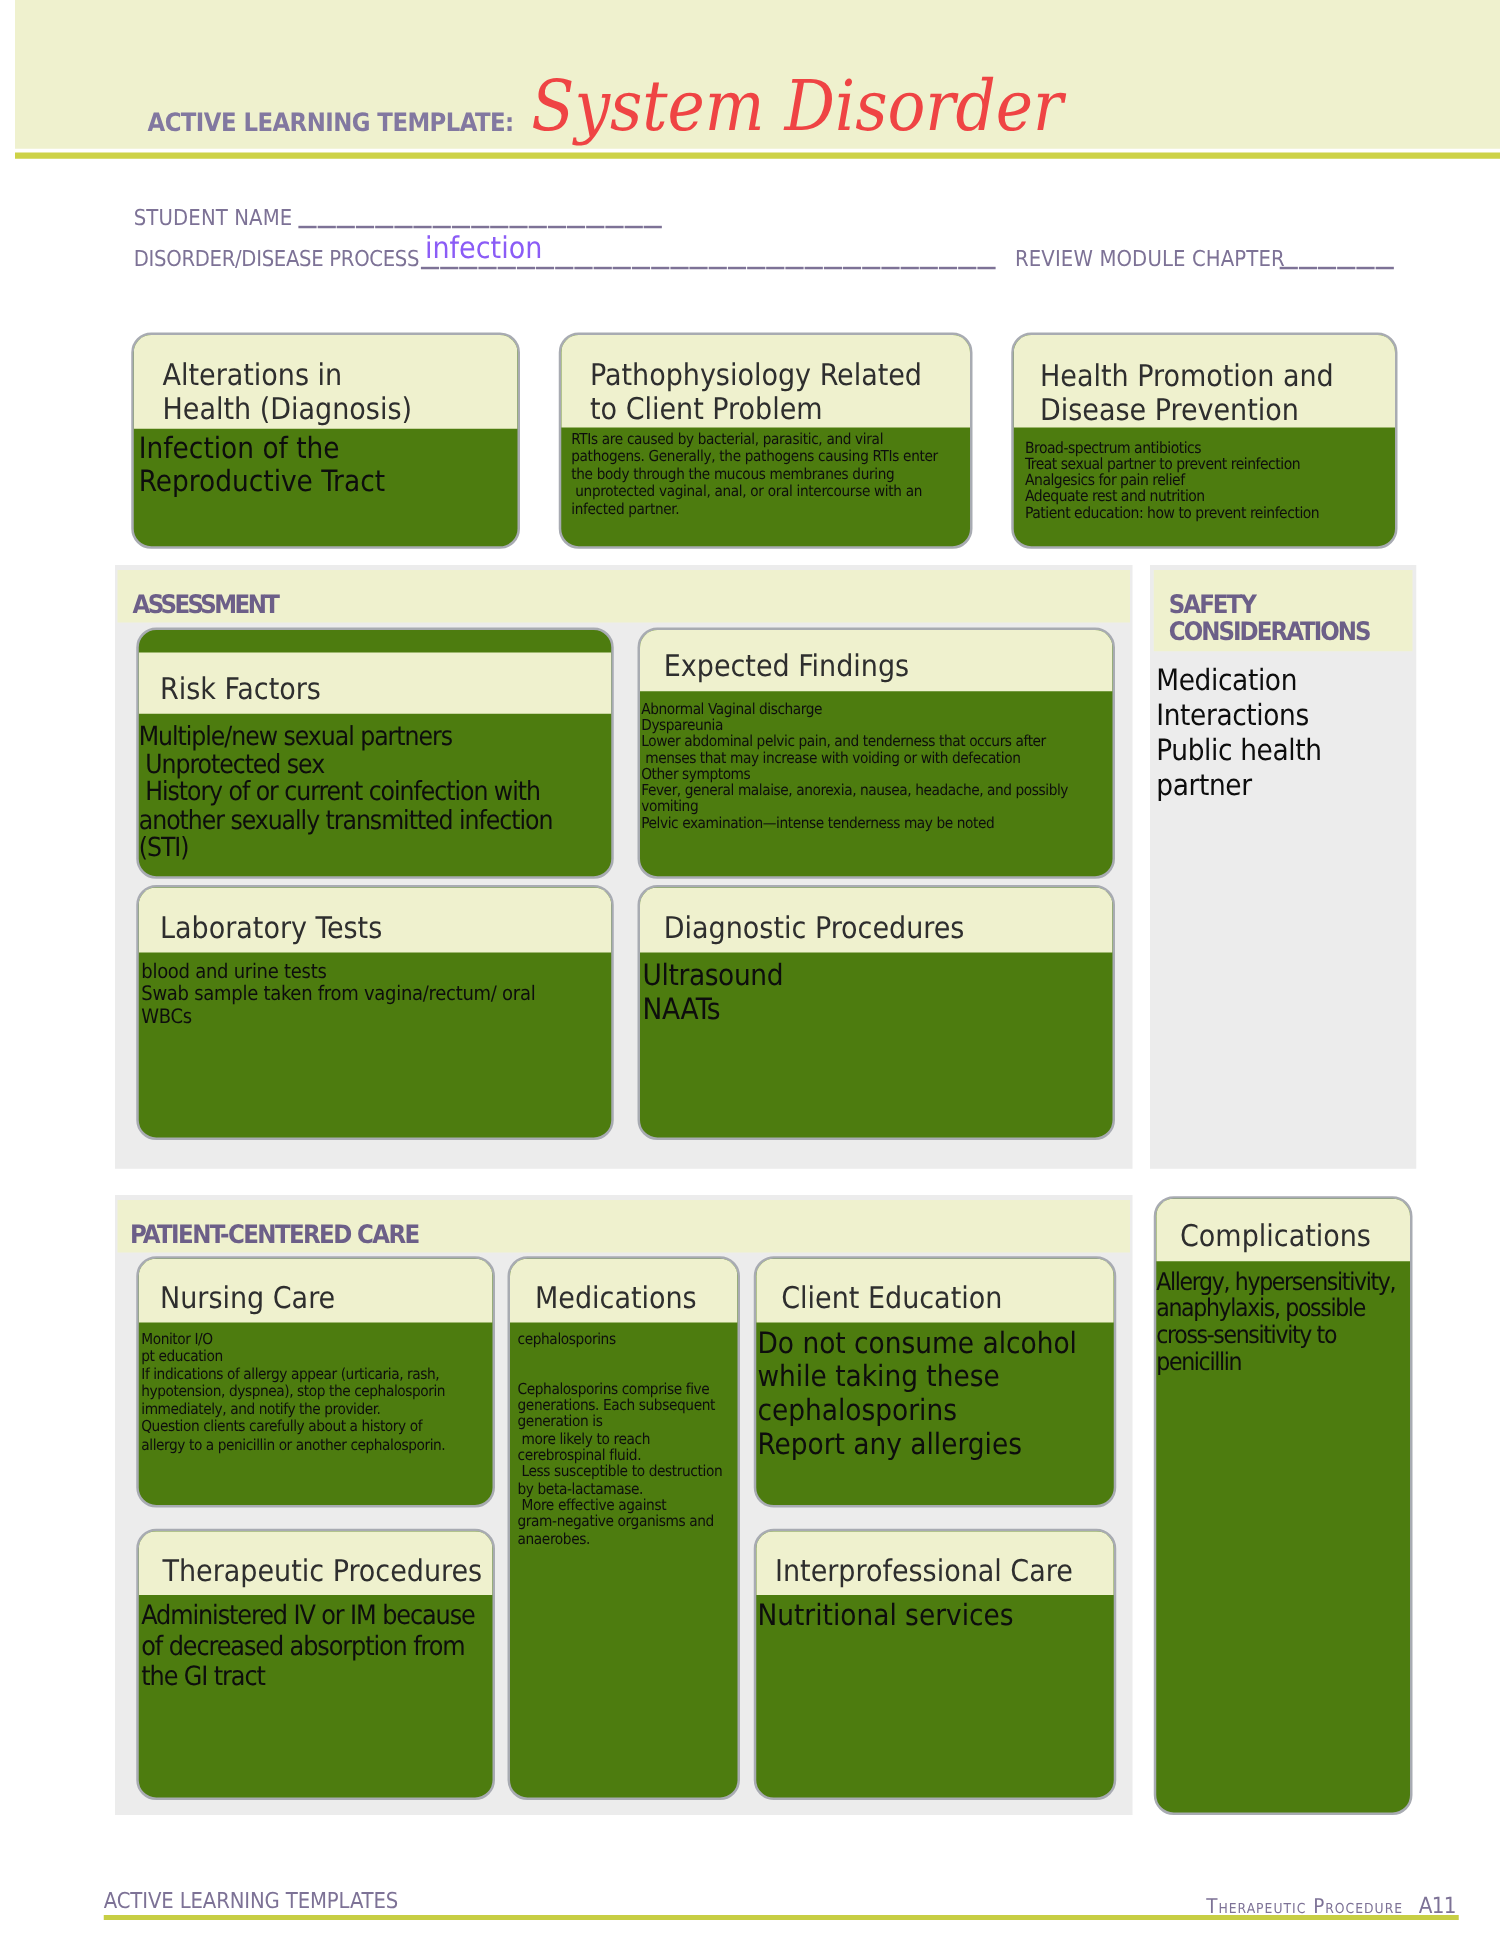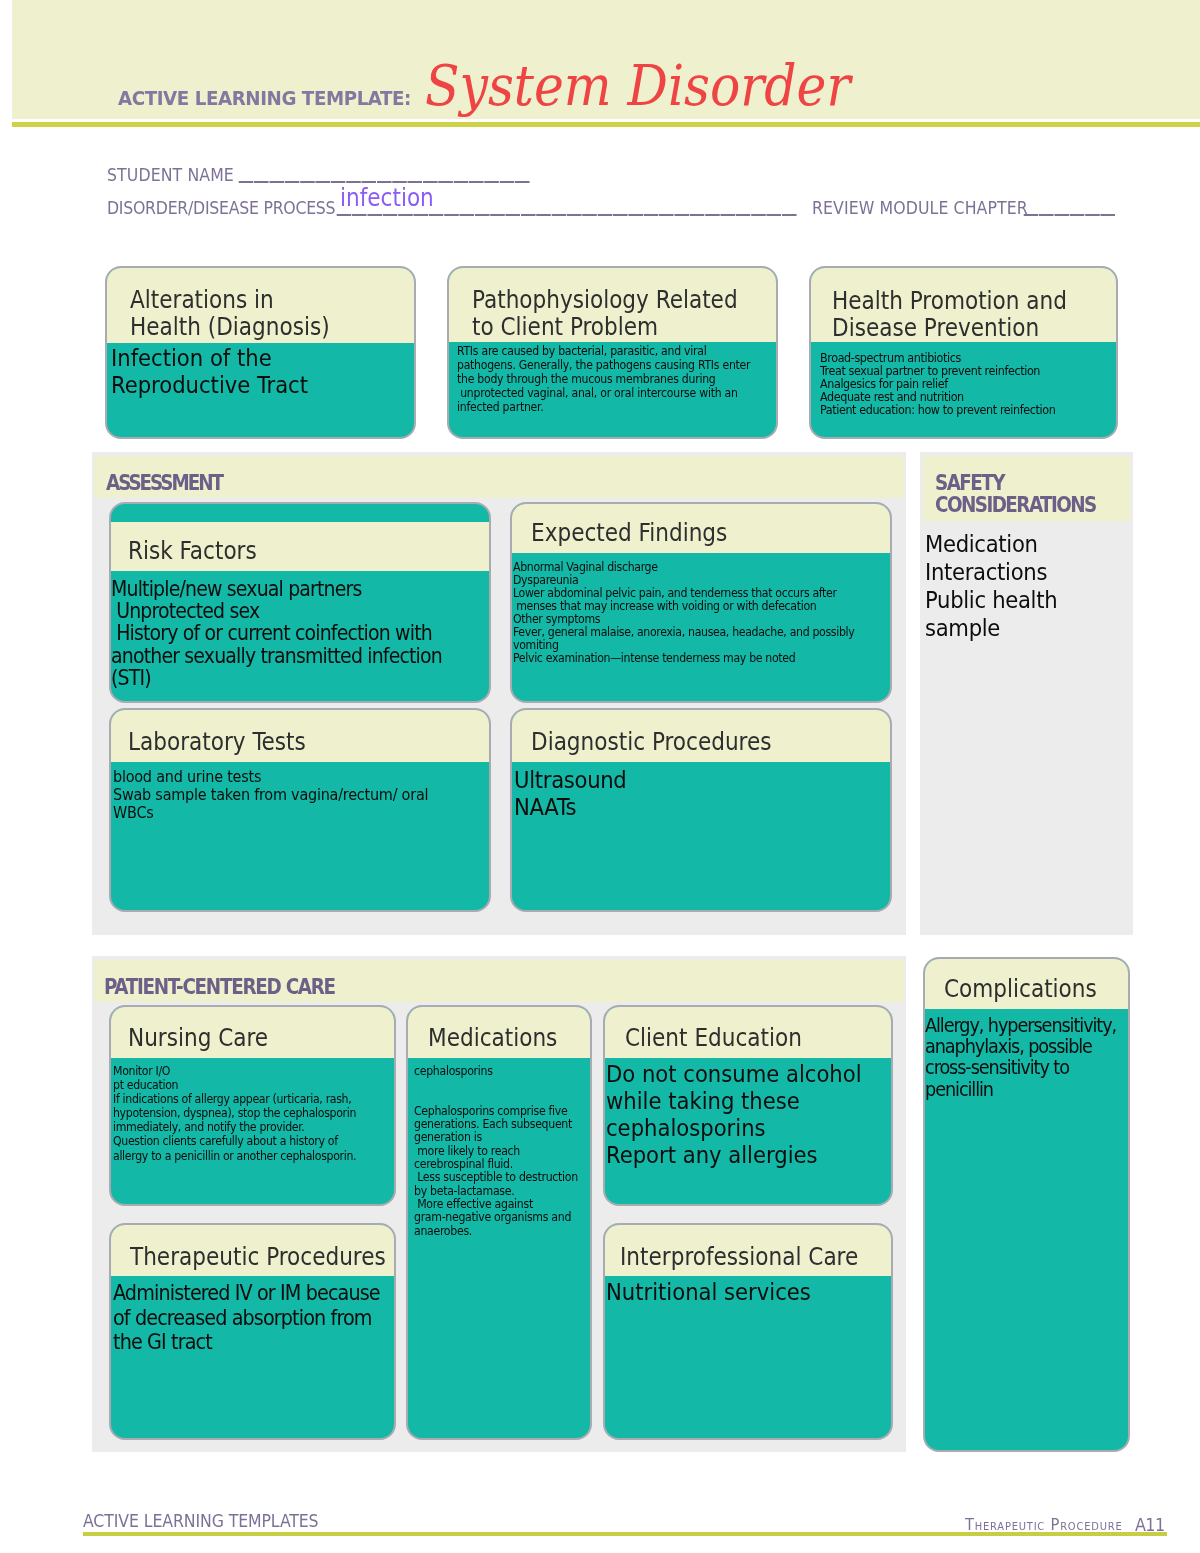--- a/index.html
+++ b/index.html
@@ -16,21 +16,21 @@
              font-stretch:condensed;font-size:56px;color:#ef4444;line-height:1;white-space:nowrap;}
 
   
   .flabel{position:absolute;font-family:"DejaVu Sans",sans-serif;font-stretch:condensed;font-size:17.5px;
           color:#7D7296;letter-spacing:0.1px;white-space:nowrap;line-height:1;}
   .frule{position:absolute;white-space:pre;font-family:"DejaVu Sans",sans-serif;font-size:28px;color:#7D7296;line-height:1;letter-spacing:1.35px;}
   .handwrite{position:absolute;font-family:"DejaVu Sans",sans-serif;font-stretch:condensed;color:#8b5cf6;
              font-size:24px;line-height:1;white-space:nowrap;}
 
   
-  .card{position:absolute;border:2.6px solid #A8ABB2;border-radius:16px;background:#14b8a6;overflow:hidden;box-sizing:border-box;}
+  .card{position:absolute;border:2.6px solid #A8ABB2;border-radius:16px;background:#4d7c0f;overflow:hidden;box-sizing:border-box;}
   .cap{background:#EFF1CE;box-sizing:border-box;width:100%;}
   .cap .t{font-family:"DejaVu Sans",sans-serif;font-stretch:condensed;color:#2e2e2e;display:block;white-space:pre-line;}
   .bd{box-sizing:border-box;white-space:pre-line;color:#0d0d0d;font-family:"DejaVu Sans",sans-serif;font-stretch:condensed;}
 
   
   .panel{position:absolute;background:#ECECEC;box-sizing:border-box;}
   .pcap{position:absolute;background:#EFF1CE;box-sizing:border-box;}
   .pcap span{font-family:"DejaVu Sans",sans-serif;font-stretch:condensed;font-weight:bold;color:#6C5F88;
              font-size:20.4px;letter-spacing:-2.05px;white-space:pre-line;display:block;line-height:22px;}
 
@@ -146,21 +146,21 @@
   </div>
 
   <div class="panel" style="left:908px;top:452px;width:213px;height:483px;"></div>
   <div class="pcap" style="left:911px;top:456px;width:207px;height:65px;padding:16px 0 0 12px;">
     <span style="letter-spacing:-1.55px;">SAFETY
 CONSIDERATIONS</span>
   </div>
   <div class="bd" style="position:absolute;left:908px;top:530px;width:213px;padding:0 8px 0 5px;font-size:23.5px;line-height:28px;white-space:pre;letter-spacing:-0.3px;">Medication
 Interactions
 Public health
-sample</div>
+partner</div>
 
   <div class="card" style="left:911px;top:957px;width:207px;height:495px;">
     <div class="cap" style="height:50px;padding:17px 0 0 19px;">
       <span class="t" style="font-size:24px;line-height:1.14;">Complications</span>
     </div>
     <div class="bd" style="padding:6px 2px 0 0px;font-size:19.6px;line-height:21.2px;white-space:pre;letter-spacing:-1.06px;">Allergy, hypersensitivity,
 anaphylaxis, possible
 cross-sensitivity to
 penicillin</div>
   </div>

